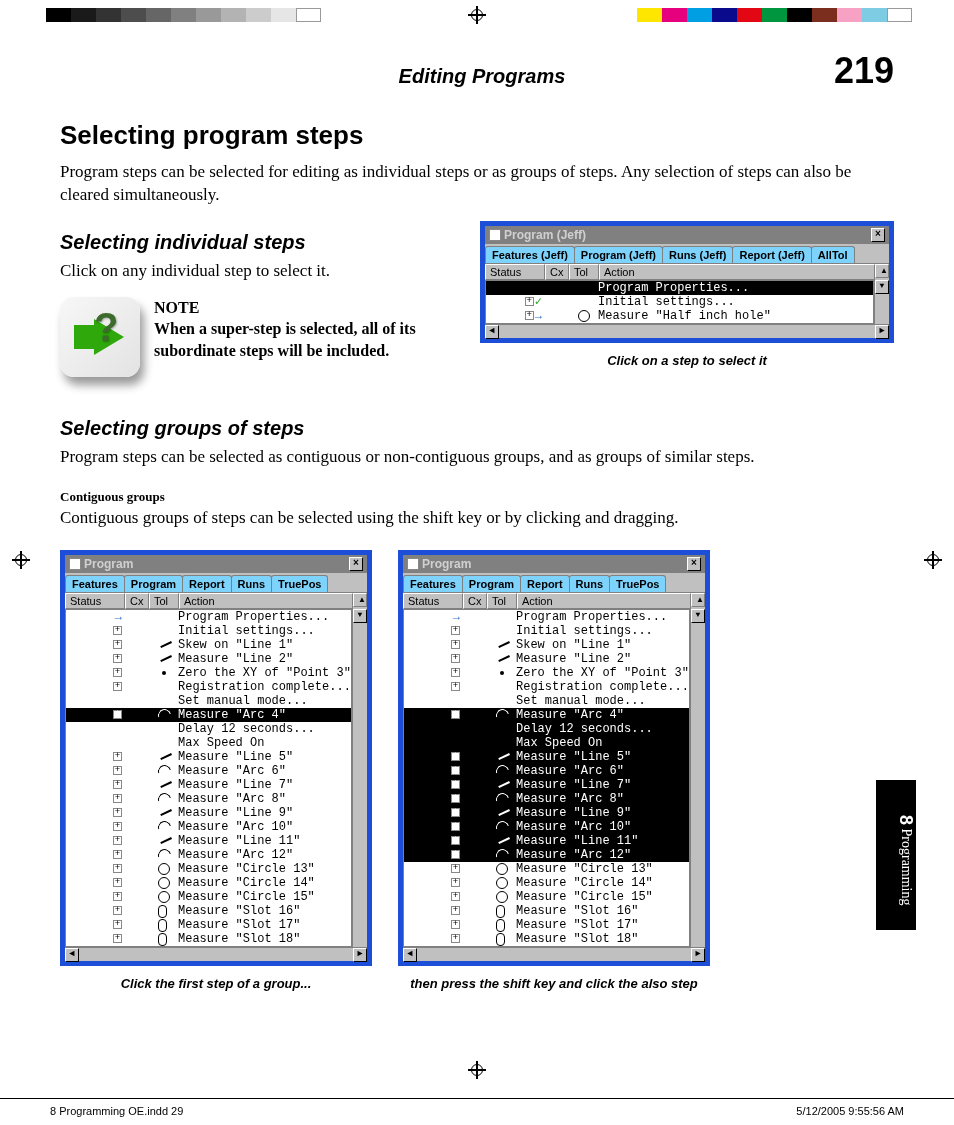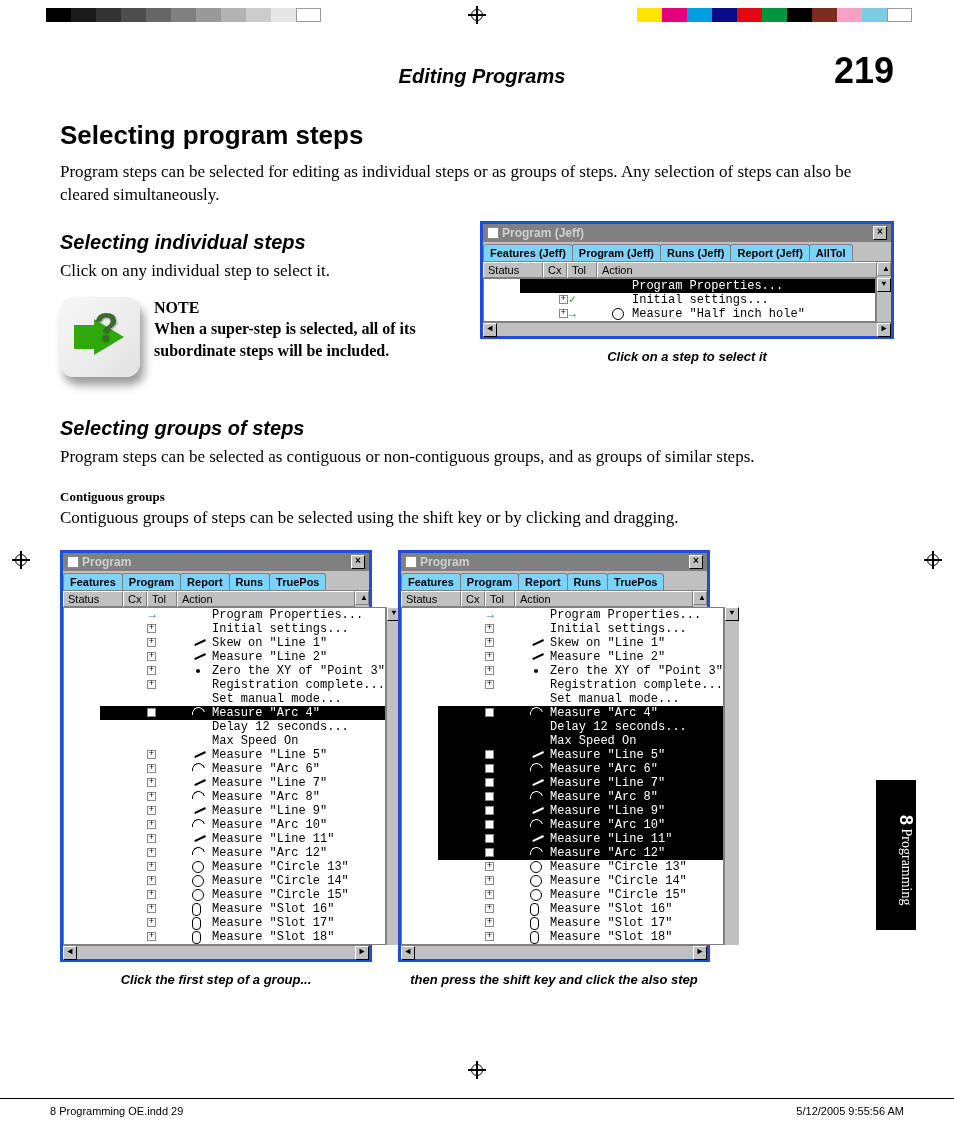--- a/index.html
+++ b/index.html
@@ -44,40 +44,40 @@
   .note-icon .q { position:absolute; left:34px; top:8px; font-family:Arial; font-weight:bold; font-size:40px; color:#3c6b2b; text-shadow:1px 1px 2px rgba(0,0,0,.3);}
   .note-text { font-weight: bold; font-size: 16px; line-height:1.35; }
   .row-split { display:flex; gap:20px; align-items:flex-start; }
   .col-l { width: 400px; }
   .col-r { flex:1; }
   .cap { font-family: Arial, Helvetica, sans-serif; font-weight:bold; font-style:italic; font-size:13px; text-align:center; margin-top:10px;}
   .twocol { display:flex; gap:26px; margin-top:20px;}
   .tcol { width: 312px; }
 
   
-  .win { border:3px solid #1d4ed8; background:#c0c0c0; font-family: "Courier New", monospace; font-size:12px; }
+  .win { border:5px solid #1d4ed8; background:#c0c0c0; font-family: "Courier New", monospace; font-size:12px; }
   .titlebar { background: linear-gradient(#808080,#808080); color:#d0d0d0; height:18px; display:flex; align-items:center; padding:0 4px; justify-content:space-between; font-family: Tahoma, Arial; font-weight:bold; font-size:12px;}
   .titlebar .xbtn { width:14px;height:14px;background:#c0c0c0;border:1px solid #fff;border-right-color:#000;border-bottom-color:#000;font-size:10px;line-height:10px;text-align:center;color:#000;font-weight:bold;}
   .tabs { display:flex; background:#c0c0c0; padding-top:2px; gap:0; font-family: Tahoma, Arial; font-size:11px; font-weight:bold;}
   .tab { padding:2px 6px 2px 6px; border:1px solid #808080; border-bottom:none; background:#7dd3fc; border-top-left-radius:3px;border-top-right-radius:3px; margin-right:-1px;}
   .colhdr { display:flex; background:#c0c0c0; border-top:1px solid #808080; font-family: Tahoma, Arial; font-size:11px;}
   .colhdr span { padding:1px 4px; border:1px solid #fff; border-right-color:#808080; border-bottom-color:#808080;}
   .ch-status{width:60px;} .ch-cx{width:24px;} .ch-tol{width:30px;} .ch-action{flex:1;}
   .list { background:#fff; border:1px solid #808080; max-height: none; }
   .lrow { display:flex; align-items:center; height:14px; padding-left:2px;}
   .lrow.sel { background:#000; color:#fff;}
   .c-status{width:58px;display:flex;justify-content:flex-end;padding-right:4px;gap:1px;align-items:center;}
   .c-cx{width:24px;text-align:center;}
   .c-tol{width:28px;text-align:center;display:flex;align-items:center;justify-content:center;}
   .c-action{flex:1; white-space:pre;}
   .expand{display:inline-block;width:9px;height:9px;border:1px solid #888;font-size:9px;line-height:7px;text-align:center;background:#fff;}
   .tol-ico{display:inline-block;width:12px;height:12px;}
   .scroll-r { width:15px; background:#c0c0c0; border-left:1px solid #808080;}
   .listwrap{display:flex;}
-  .listbody{flex:1;padding-left:36px;}
+  .listbody{flex:1;}
   .hscroll{height:14px;background:#c0c0c0;border-top:1px solid #808080;display:flex;}
   .hscroll .btn{width:14px;height:14px;border:1px solid #fff;border-right-color:#000;border-bottom-color:#000;font-size:9px;line-height:10px;text-align:center;}
   .hscroll .track{flex:1;}
   .sb-btn{width:14px;height:14px;border:1px solid #fff;border-right-color:#000;border-bottom-color:#000;font-size:8px;text-align:center;line-height:10px;}
 
   
   .sidetab { position:absolute; right:38px; top:780px; width:40px; height:150px; background:#000; color:#fff; font-family: "Times New Roman"; writing-mode: vertical-rl; text-align:center; font-size:14px; padding-top:10px; }
   .sidetab b{font-family:Arial;font-size:18px;}
 
   

